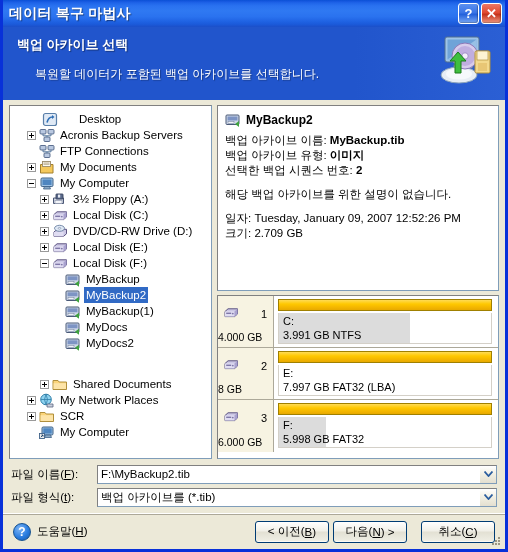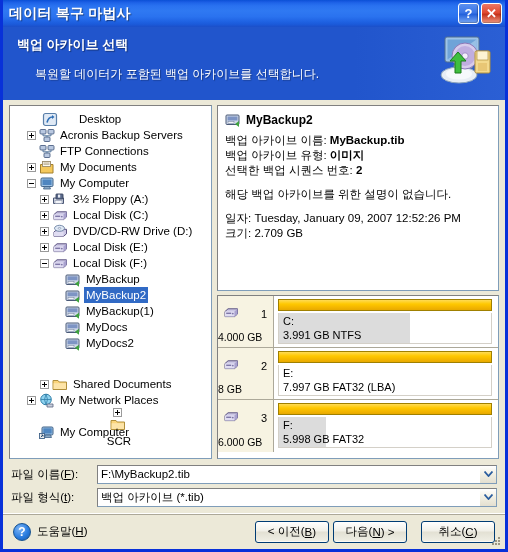--- a/index.html
+++ b/index.html
@@ -484,21 +484,21 @@
           </div>
           <div class="tnode" style="padding-left: 13px;">
             <span class="exp plus"></span>
             <span class="ticon"><svg xmlns="http://www.w3.org/2000/svg" width="16" height="15" viewBox="0 0 16 15">
         <circle cx="7" cy="6.5" r="5.3" fill="#8fd3f0" stroke="#2f7ea8" stroke-width="1"></circle>
         <path d="M1.8 6.5 h10.4 M7 1.2 q3 5.3 0 10.6 M7 1.2 q-3 5.3 0 10.6" fill="none" stroke="#2f7ea8" stroke-width=".8"></path>
         <path d="M8 11 h6 v3 h-6 z" fill="#c9cfdd" stroke="#5a6580" stroke-width=".8"></path>
               </svg></span>
             <span class="tlabel">My Network Places</span>
           </div>
-          <div class="tnode" style="padding-left: 13px; flex-direction: column;">
+          <div class="tnode" style="padding-left: 13px;">
             <span class="exp plus"></span>
             <span class="ticon"><svg xmlns="http://www.w3.org/2000/svg" width="16" height="15" viewBox="0 0 16 15">
         <path d="M1 3.5 h5 l1.2 1.5 h7.3 v7.5 h-13.5 z" fill="#fbd47a" stroke="#b08f3c" stroke-width="1"></path>
         <path d="M1.6 6.2 h12.4 v5.8 h-12.4 z" fill="#fde4a8"></path>
               </svg></span>
             <span class="tlabel">SCR</span>
           </div>
           <div class="tnode" style="padding-left: 13px;">
             <span class="exp none"></span>
             <span class="ticon"><svg xmlns="http://www.w3.org/2000/svg" width="16" height="15" viewBox="0 0 16 15">
@@ -639,21 +639,21 @@
             <path d="M0.5 0.5 L4.5 5 L8.5 0.5" fill="none" stroke="#2a5d9e" stroke-width="1.8"></path>
           </svg>
         </div>
       </div>
     </div>
     <div class="frow">
       <div class="flabel">
         <span>파일 형식(</span><u>t</u><span>):</span>
       </div>
       <div class="combo">
-        <div class="combo-val">백업 아카이브 (*.tib)</div>
+        <div class="combo-val">백업 아카이브를 (*.tib)</div>
         <div class="combo-arrow">
           <svg width="9" height="6" viewBox="0 0 9 6">
             <path d="M0.5 0.5 L4.5 5 L8.5 0.5" fill="none" stroke="#2a5d9e" stroke-width="1.8"></path>
           </svg>
         </div>
       </div>
     </div>
   </div>
 
   <div class="btnbar">

